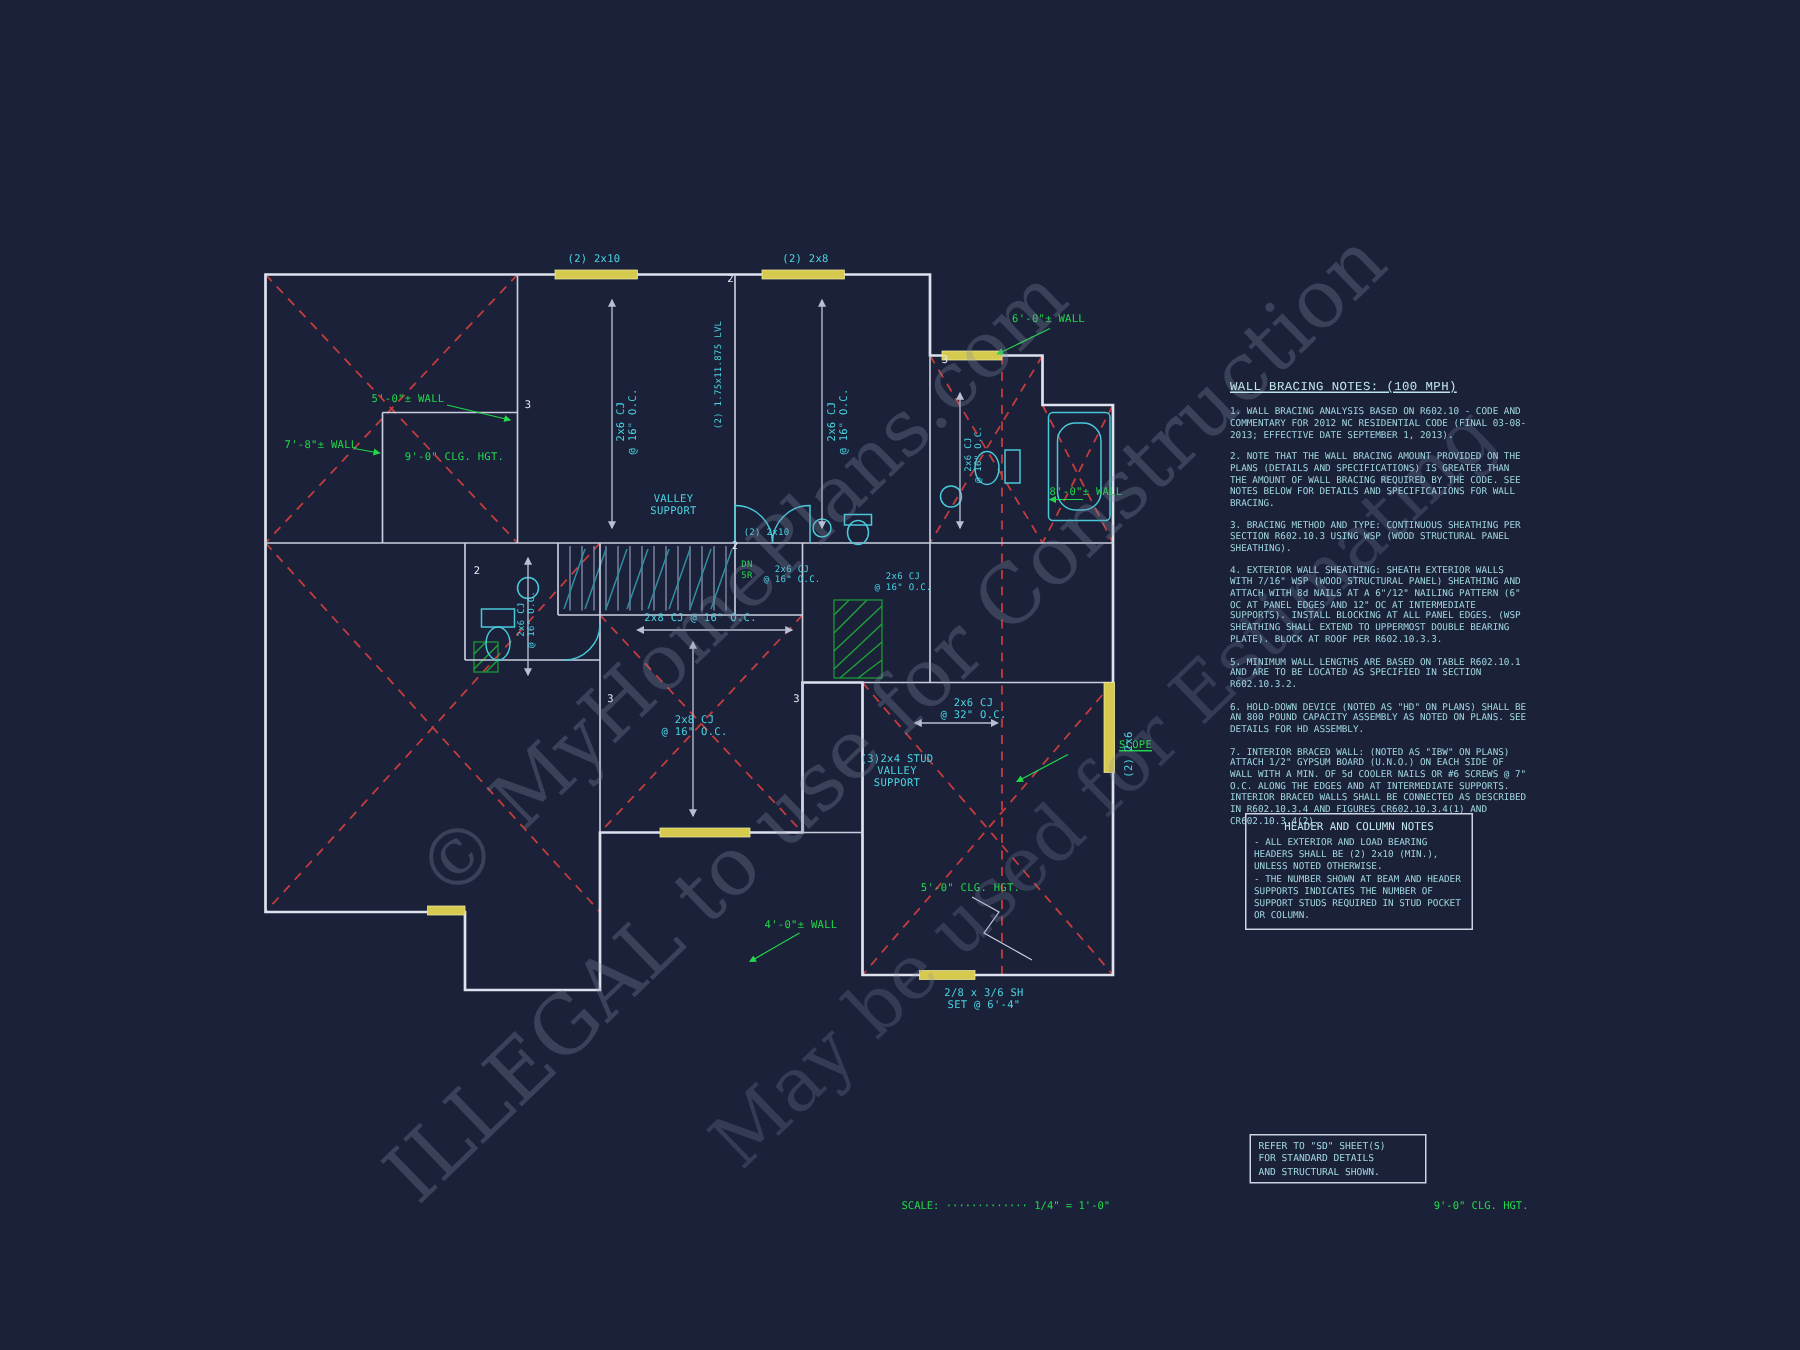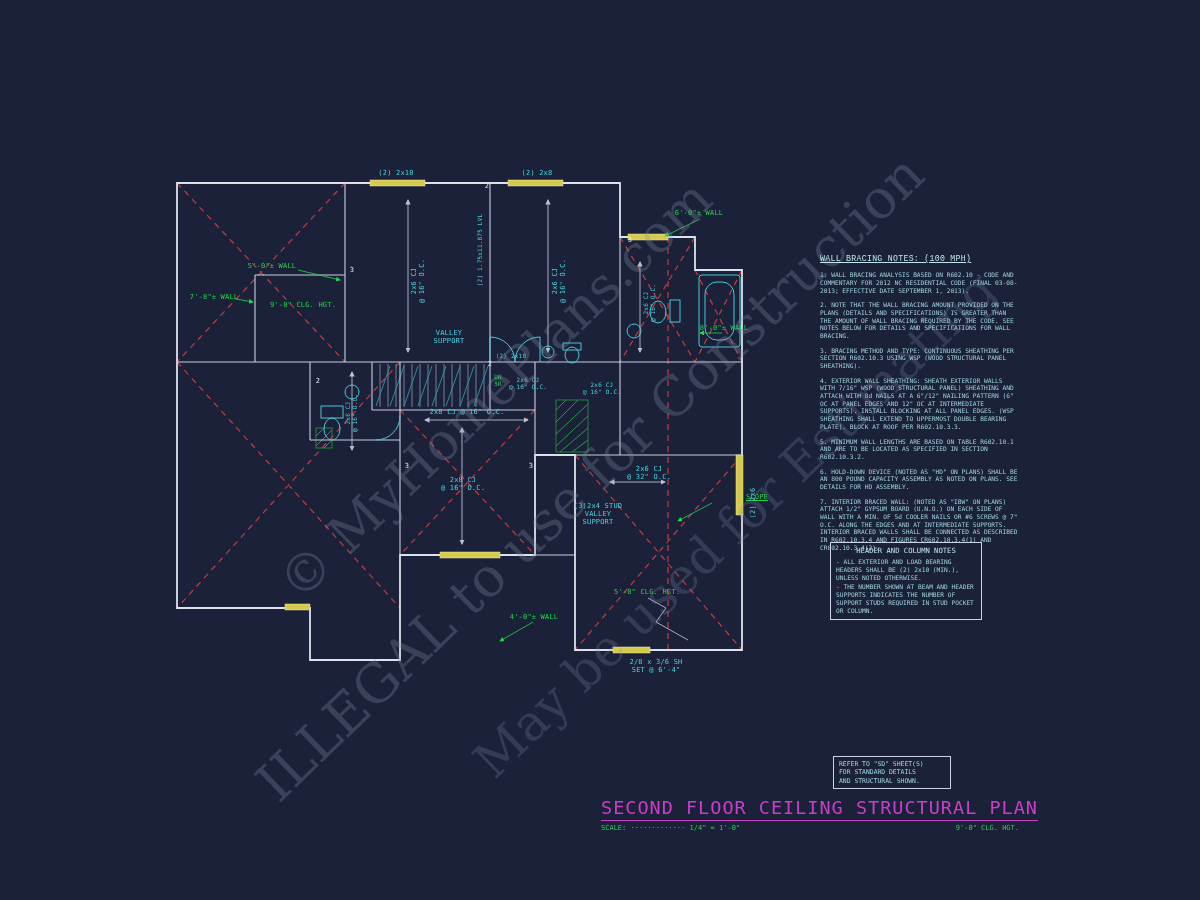--- a/index.html
+++ b/index.html
@@ -200,20 +200,19 @@
     <p>- THE NUMBER SHOWN AT BEAM AND HEADER SUPPORTS INDICATES THE NUMBER OF SUPPORT STUDS REQUIRED IN STUD POCKET OR COLUMN.</p>
   </div>
 
   <div class="box sd">
     <div>REFER TO "SD" SHEET(S)</div>
     <div>FOR STANDARD DETAILS</div>
     <div>AND STRUCTURAL SHOWN.</div>
   </div>
 
   <div class="titleblock">
-    <div class="tb-title">SECOND FLOOR CEILING STRUCTURAL PLAN</div>
     <div class="tb-sub">
       <span>SCALE: ············· 1/4" = 1'-0"</span>
       <span>9'-0" CLG. HGT.</span>
     </div>
   </div>
 
 </div>
 
 </body></html>

